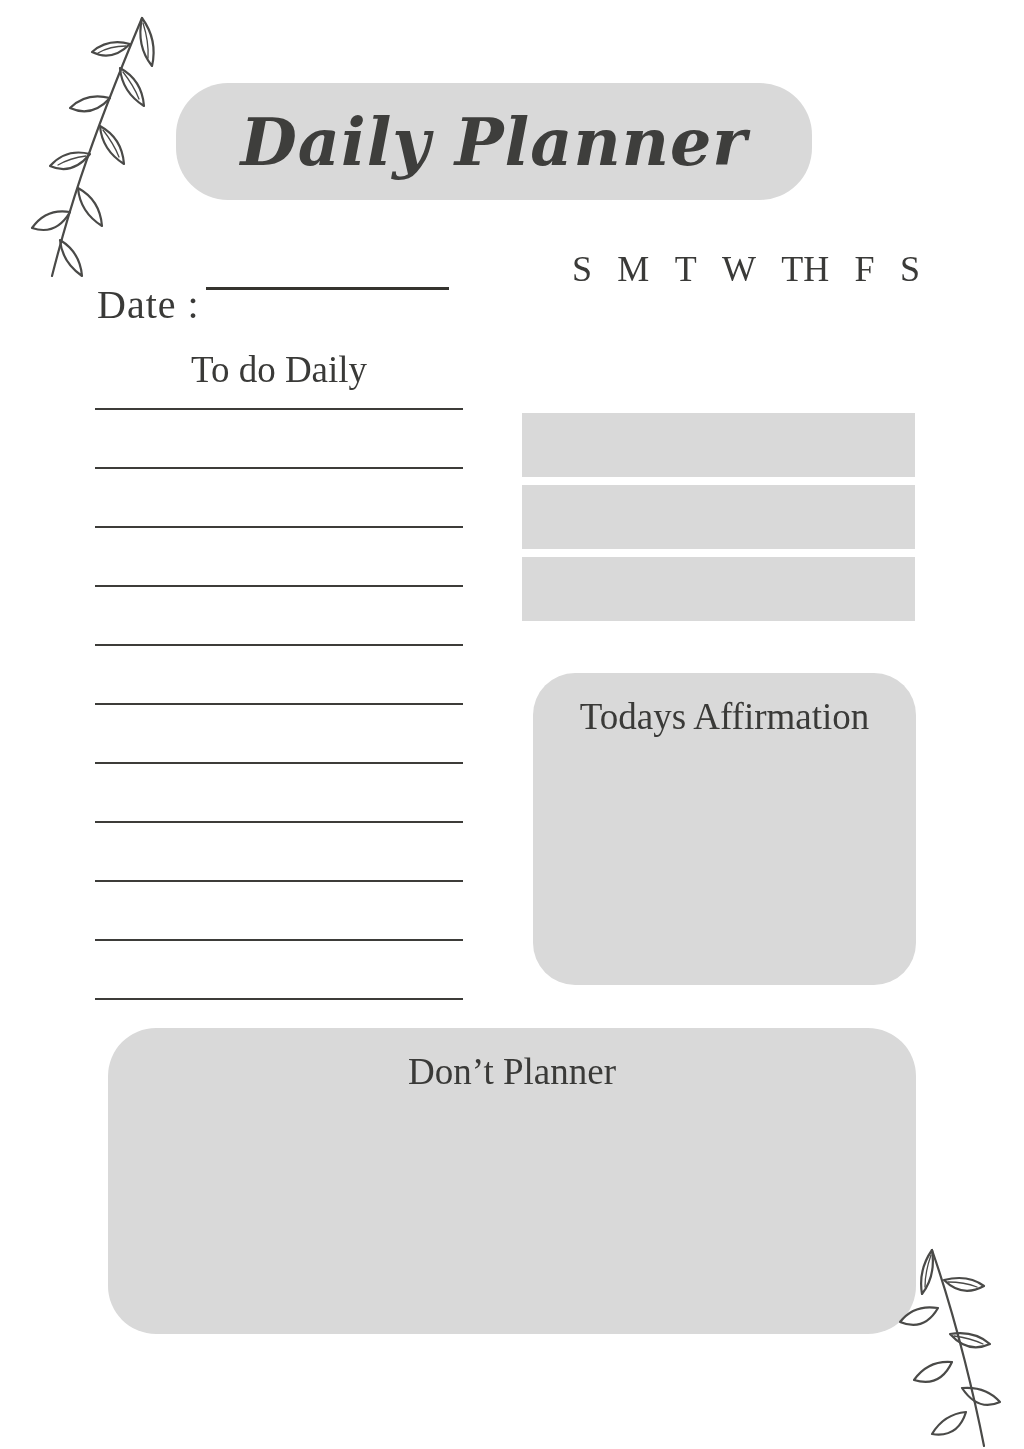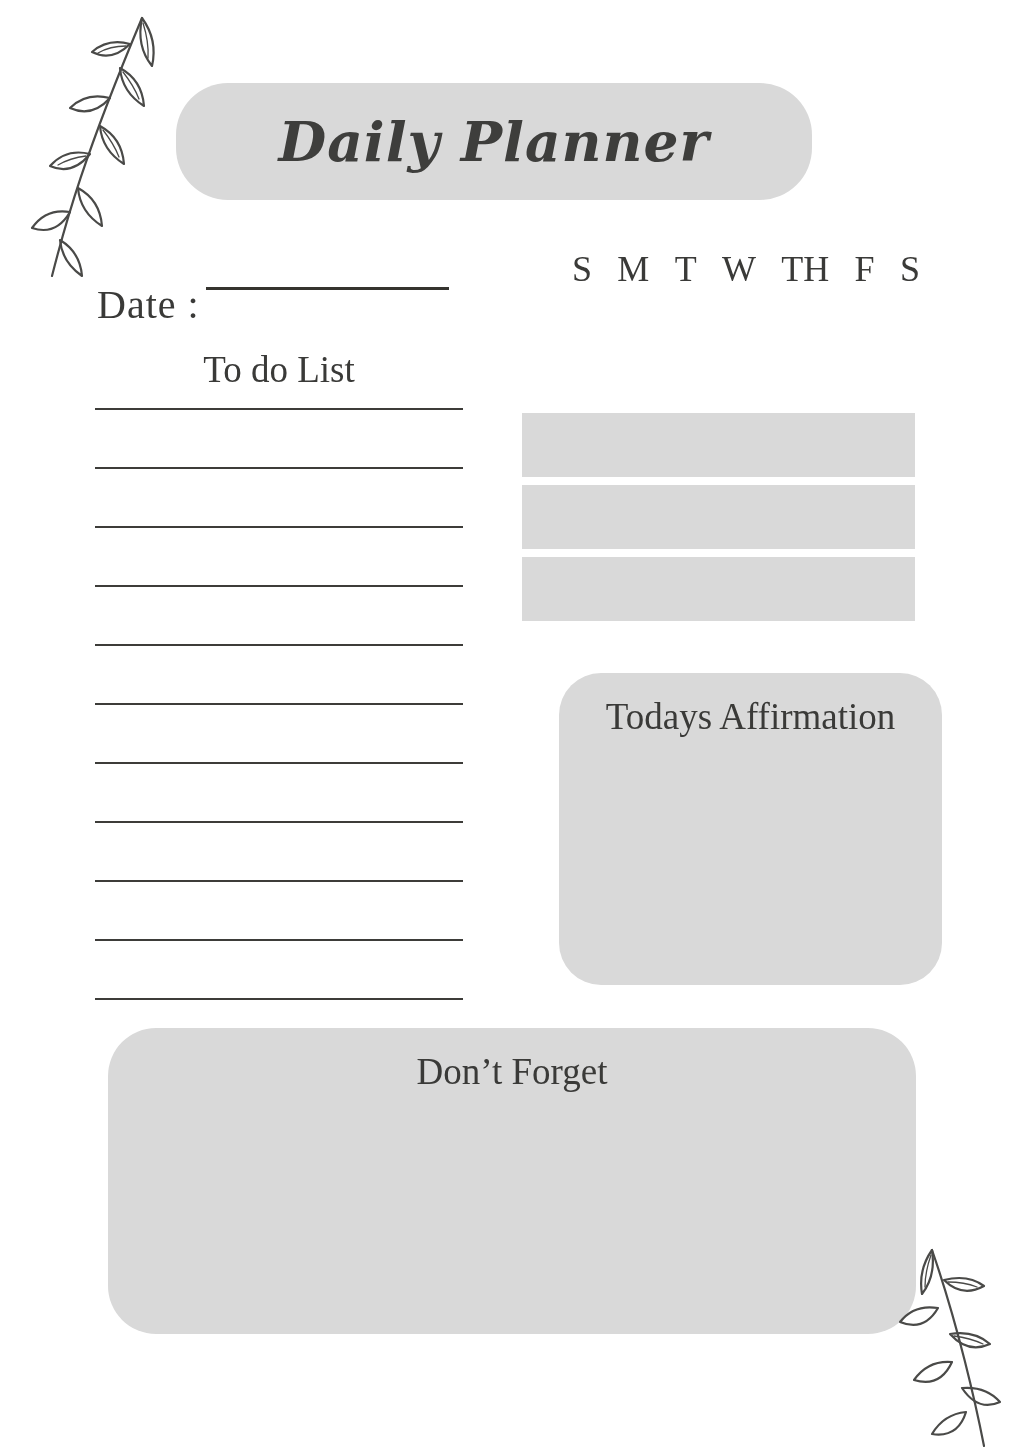--- a/index.html
+++ b/index.html
@@ -13,21 +13,21 @@
   }
   
   .title-banner{
     position:absolute;left:176px;top:83px;width:636px;height:117px;
     background:#d9d9d9;border-radius:52px;
     display:flex;align-items:center;justify-content:center;
   }
   .title-text{
     font-family:"DejaVu Serif", serif;
     font-style:italic;font-weight:700;
-    font-size:55px;color:#3e3e3c;letter-spacing:1px;
+    font-size:65px;color:#3e3e3c;letter-spacing:1px;
   }
   
   .date-label{
     position:absolute;left:97px;top:248px;
     font-size:40px;line-height:1.1;letter-spacing:1px;margin-top:35px;
   }
   .date-line{
     position:absolute;left:206px;top:287px;width:243px;height:0;
     border-top:3px solid #35342f;
   }
@@ -46,21 +46,21 @@
   .todo-heading{left:95px;width:368px;top:350px;}
   .schedule-heading{left:522px;width:393px;top:350px;}
   
   .todo-lines{position:absolute;left:95px;top:408px;width:368px;}
   .todo-line{height:57px;border-top:2.5px solid #3d3c39;}
   
   .schedule-slots{position:absolute;left:522px;top:413px;width:393px;}
   .schedule-slot{height:64px;background:#d9d9d9;margin-bottom:8px;}
   
   .card{position:absolute;background:#d9d9d9;}
-  .affirmation-card{left:533px;top:673px;width:383px;height:312px;border-radius:42px;margin-left:26px;}
+  .affirmation-card{left:533px;top:673px;width:383px;height:312px;border-radius:42px;}
   .dont-forget-card{left:108px;top:1028px;width:808px;height:306px;border-radius:48px;}
   .card-heading{
     padding-top:24px;text-align:center;
     font-size:37px;line-height:1.1;color:#3a3a38;
   }
   
   .leaf-top-left{position:absolute;left:16px;top:6px;width:150px;height:272px;}
   .leaf-bottom-right{position:absolute;left:892px;top:1240px;width:122px;height:208px;}
   .leaf-art{stroke:#4a4a48;fill:none;stroke-width:2.2;stroke-linecap:round;stroke-linejoin:round;}
   .leaf-vein{stroke-width:1.3;}
@@ -100,21 +100,21 @@
   <div class="day-strip">
     <span class="day-item">S</span>
     <span class="day-item">M</span>
     <span class="day-item">T</span>
     <span class="day-item">W</span>
     <span class="day-item">TH</span>
     <span class="day-item">F</span>
     <span class="day-item">S</span>
   </div>
 
-  <div class="section-heading todo-heading">To do List</div>
+  <div class="section-heading todo-heading">To do Daily</div>
   <div class="todo-lines">
     <div class="todo-line"></div>
   <div class="todo-line"></div>
       <div class="todo-line"></div>
       <div class="todo-line"></div>
       <div class="todo-line"></div>
       <div class="todo-line"></div>
       <div class="todo-line"></div>
       <div class="todo-line"></div>
       <div class="todo-line"></div>
@@ -126,21 +126,21 @@
     <div class="schedule-slot"></div>
   <div class="schedule-slot"></div>
       <div class="schedule-slot"></div>
     </div>
 
   <div class="card affirmation-card">
     <div class="card-heading">Todays Affirmation</div>
   </div>
 
   <div class="card dont-forget-card">
-    <div class="card-heading">Don’t Forget</div>
+    <div class="card-heading">Don’t Planner</div>
   </div>
 
   <svg class="leaf-bottom-right" viewBox="0 0 122 208" aria-hidden="true">
     <g class="leaf-art">
       <path d="M92 206 C 84 165, 66 85, 40 10"></path>
       <path d="M40 10 Q 26 30, 30 54 Q 44 36, 40 10 Z"></path>
       <path class="leaf-vein" d="M39 15 Q 33 32, 33 47"></path>
       <path d="M52 40 Q 76 34, 92 46 Q 70 58, 52 40 Z"></path>
       <path class="leaf-vein" d="M56 42 Q 72 42, 85 47"></path>
       <path d="M46 68 Q 22 64, 8 82 Q 32 92, 46 68 Z"></path>

